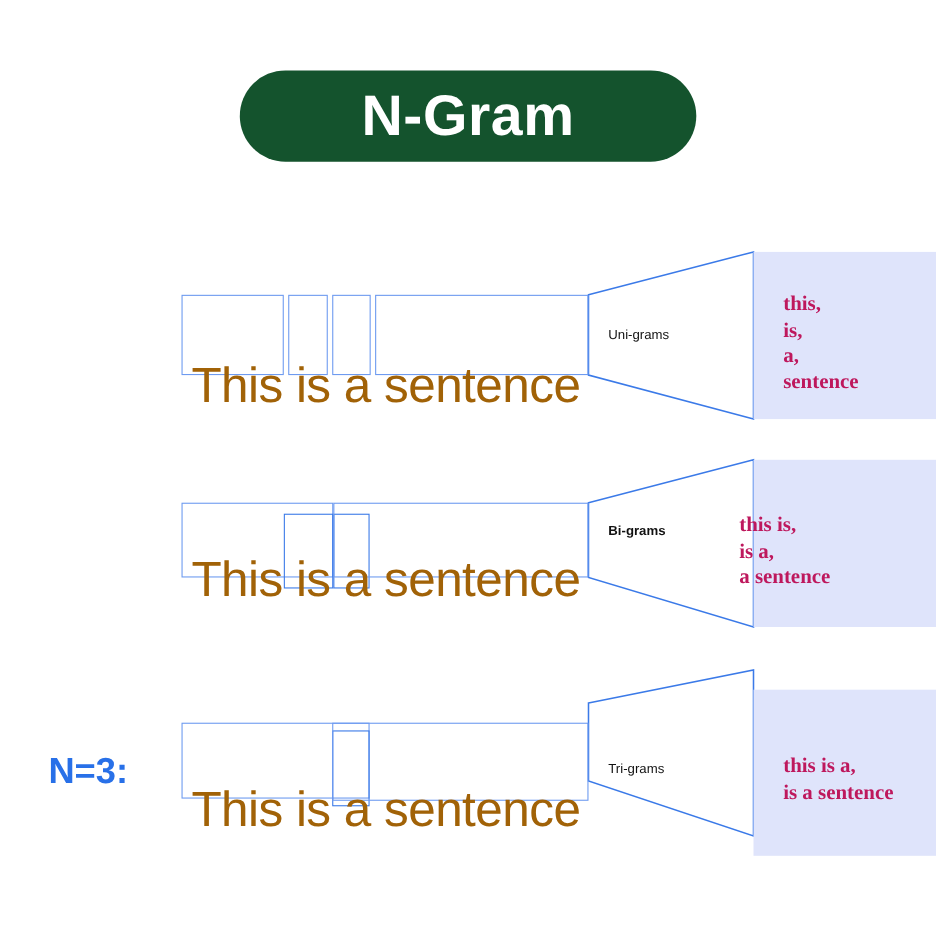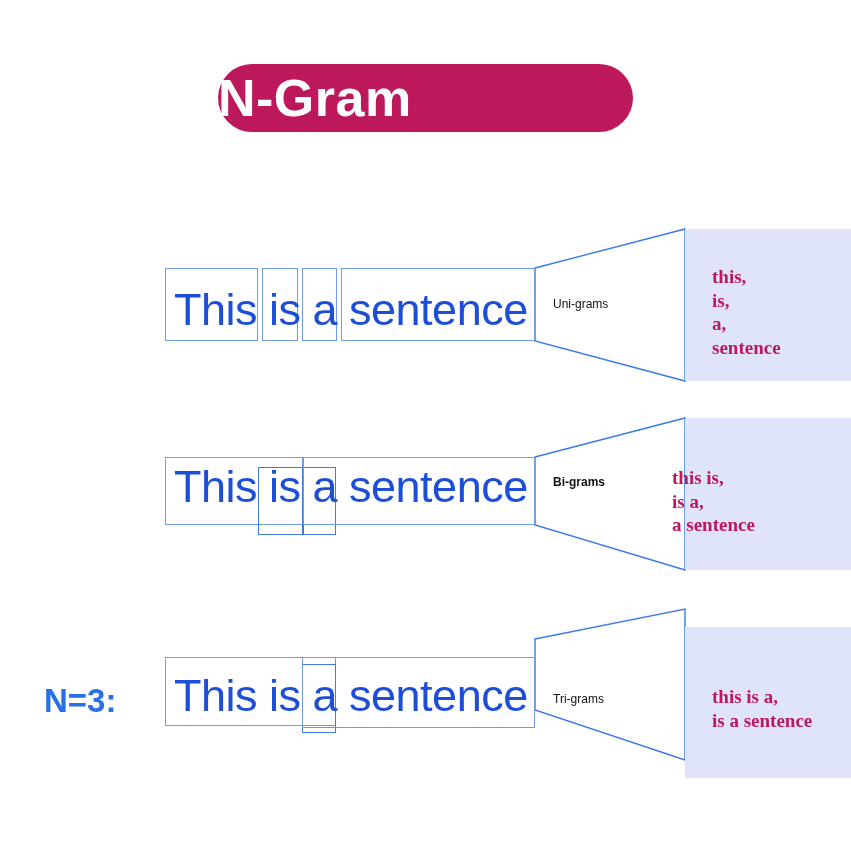--- a/index.html
+++ b/index.html
@@ -18,25 +18,26 @@
     background: #ffffff;
     overflow: hidden;
   }
 
   
   .title-pill {
     position: absolute;
     left: 218px;
     top: 64px;
     width: 415px;
-    height: 68px;
-    background: #be185d;
+    height: 83px;
+    background: #14532d;
     border-radius: 48px;
     display: flex;
     align-items: center;
+    justify-content: center;
     box-sizing: border-box;
   }
   .title-pill .title-text {
     color: #ffffff;
     font-size: 52px;
     font-weight: bold;
     letter-spacing: 0.5px;
     line-height: 1;
     font-family: "Liberation Sans", sans-serif;
   }
@@ -57,25 +58,26 @@
     font-weight: bold;
     line-height: 1;
     font-family: "Liberation Sans", sans-serif;
     white-space: nowrap;
   }
 
   
   .sentence {
     position: absolute;
     font-size: 45px;
-    color: #1d4ed8;
+    color: #a16207;
     line-height: 1;
     white-space: pre;
     font-family: "Liberation Sans", sans-serif;
     letter-spacing: -0.5px;
+    margin-top: 40px;
   }
 
   
   .tokbox {
     position: absolute;
     border: 1.6px solid #6e9bf0;
     box-sizing: border-box;
     background: transparent;
   }
   .tokbox.strong {

